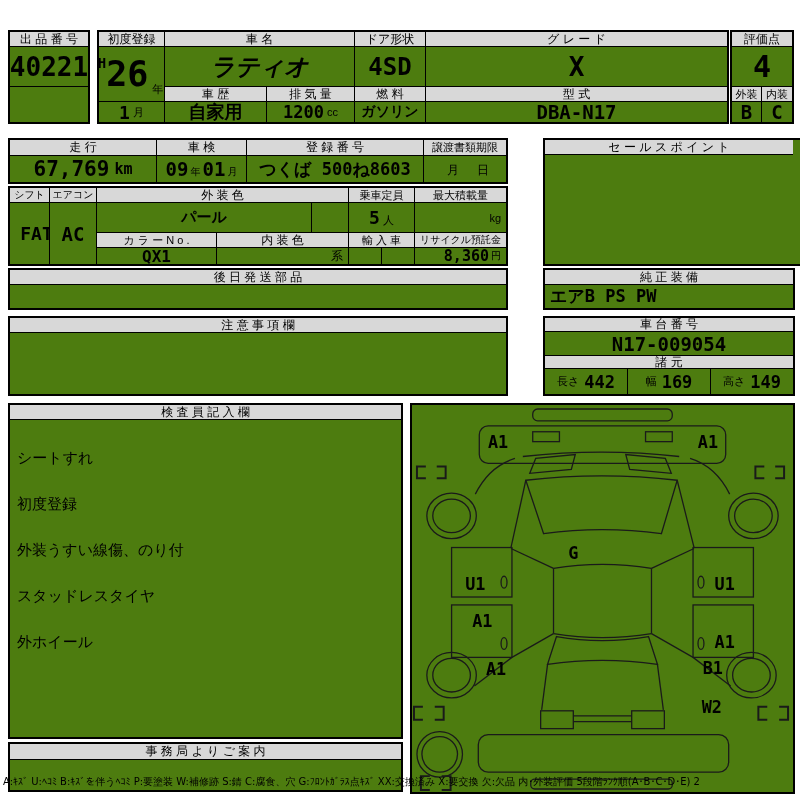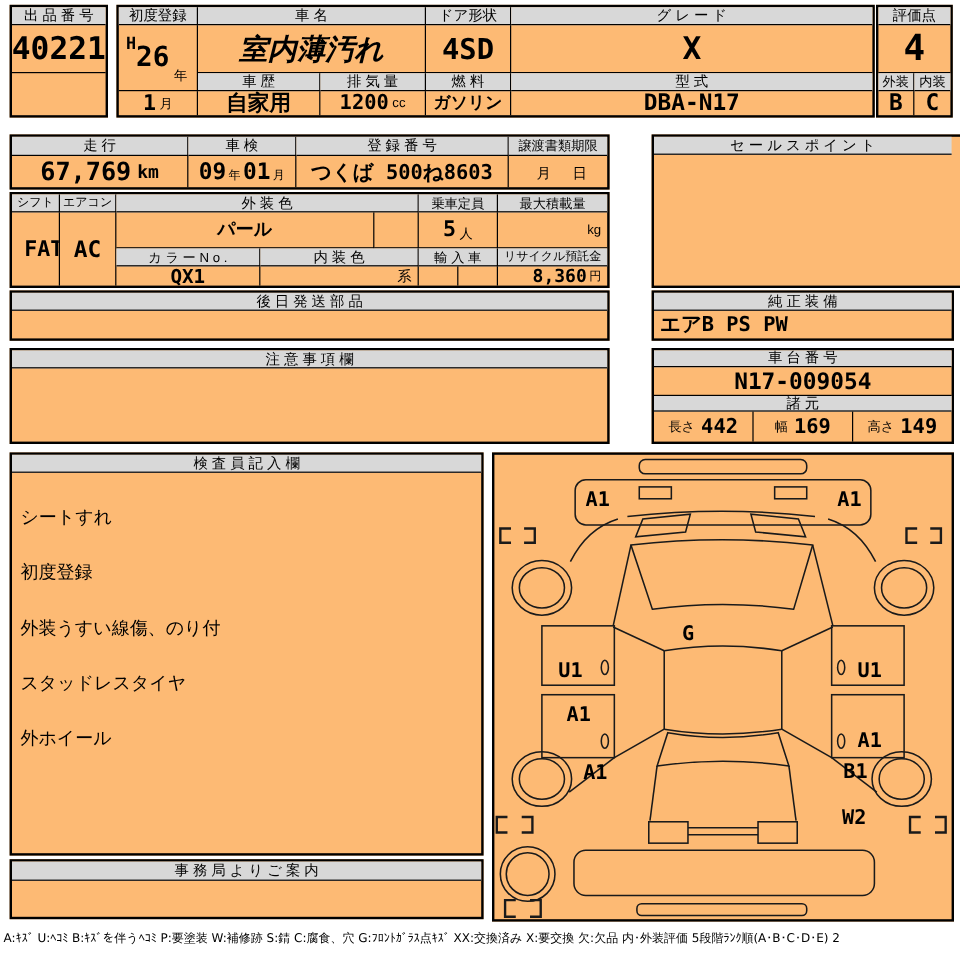--- a/index.html
+++ b/index.html
@@ -1,18 +1,18 @@
 <!DOCTYPE html>
 <html><head>
 <meta charset="utf-8">
 <style>
   html,body{margin:0;padding:0;background:#fff;}
   #sheet{position:relative;width:800px;height:800px;background:#fff;
     font-family:"Liberation Sans","DejaVu Sans",sans-serif;color:#000;}
-  .b{position:absolute;border:2px solid #000;background:#fdba74;box-sizing:border-box;}
+  .b{position:absolute;border:2px solid #000;background:#4d7c0f;box-sizing:border-box;margin-top:26px;}
   .cell{position:absolute;box-sizing:border-box;display:flex;align-items:center;justify-content:center;overflow:hidden;}
   .h{background:#d8d8d8;font-size:12px;white-space:nowrap;}
   .br{border-right:1px solid #000;}
   .bb{border-bottom:1px solid #000;}
   .mono{font-family:"DejaVu Sans Mono","Liberation Mono",monospace;font-weight:bold;}
   .unit{font-size:11px;font-weight:normal;margin-left:3px;}
   .right{justify-content:flex-end;padding-right:5px;}
   .left{justify-content:flex-start;padding-left:5px;}
   .notes{position:absolute;left:0;top:15px;right:0;bottom:0;padding:3px 7px;
     font-size:15px;line-height:23px;font-weight:500;white-space:pre-line;}
@@ -29,29 +29,29 @@
   <div class="b" style="left:8px;top:4px;width:82px;height:94px;">
     <div class="cell h bb" style="left:0;top:0;width:78px;height:15px;">出 品 番 号</div>
     <div class="cell bb mono" style="left:0;top:15px;width:78px;height:40px;font-size:26px;">40221</div>
     <div class="cell" style="left:0;top:55px;width:78px;height:35px;"></div>
   </div>
 
   <div class="b" style="left:97px;top:4px;width:632px;height:94px;">
     <div class="cell h br bb" style="left:0;top:0;width:66px;height:15px;">初度登録</div>
     <div class="cell br bb" style="left:0;top:15px;width:66px;height:55px;">
       <span class="mono" style="font-size:14px;align-self:flex-start;margin-top:8px;">H</span>
-      <span class="mono" style="font-size:23px;">26</span>
+      <span class="mono" style="font-size:35px;">26</span>
       <span style="font-size:11px;align-self:flex-end;margin:0 2px 4px 4px;">年</span>
     </div>
     <div class="cell br" style="left:0;top:70px;width:66px;height:20px;">
       <span class="mono" style="font-size:18px;">1</span>
       <span class="unit">月</span>
     </div>
     <div class="cell h br bb" style="left:66px;top:0;width:190px;height:15px;">車 名</div>
-    <div class="cell br bb mono" style="left:66px;top:15px;width:190px;height:40px;font-size:24px;font-style:italic;">室内薄汚れ</div>
+    <div class="cell br bb mono" style="left:66px;top:15px;width:190px;height:40px;font-size:24px;font-style:italic;">ラティオ</div>
     <div class="cell h br bb" style="left:66px;top:55px;width:102px;height:15px;">車 歴</div>
     <div class="cell br mono" style="left:66px;top:70px;width:102px;height:20px;font-size:18px;">自家用</div>
     <div class="cell h br bb" style="left:168px;top:55px;width:88px;height:15px;">排 気 量</div>
     <div class="cell br" style="left:168px;top:70px;width:88px;height:20px;">
       <span class="mono" style="font-size:17px;">1200</span>
       <span class="unit">cc</span>
     </div>
     <div class="cell h br bb" style="left:256px;top:0;width:71px;height:15px;">ドア形状</div>
     <div class="cell br bb mono" style="left:256px;top:15px;width:71px;height:40px;font-size:24px;">4SD</div>
     <div class="cell h br bb" style="left:256px;top:55px;width:71px;height:15px;">燃 料</div>

